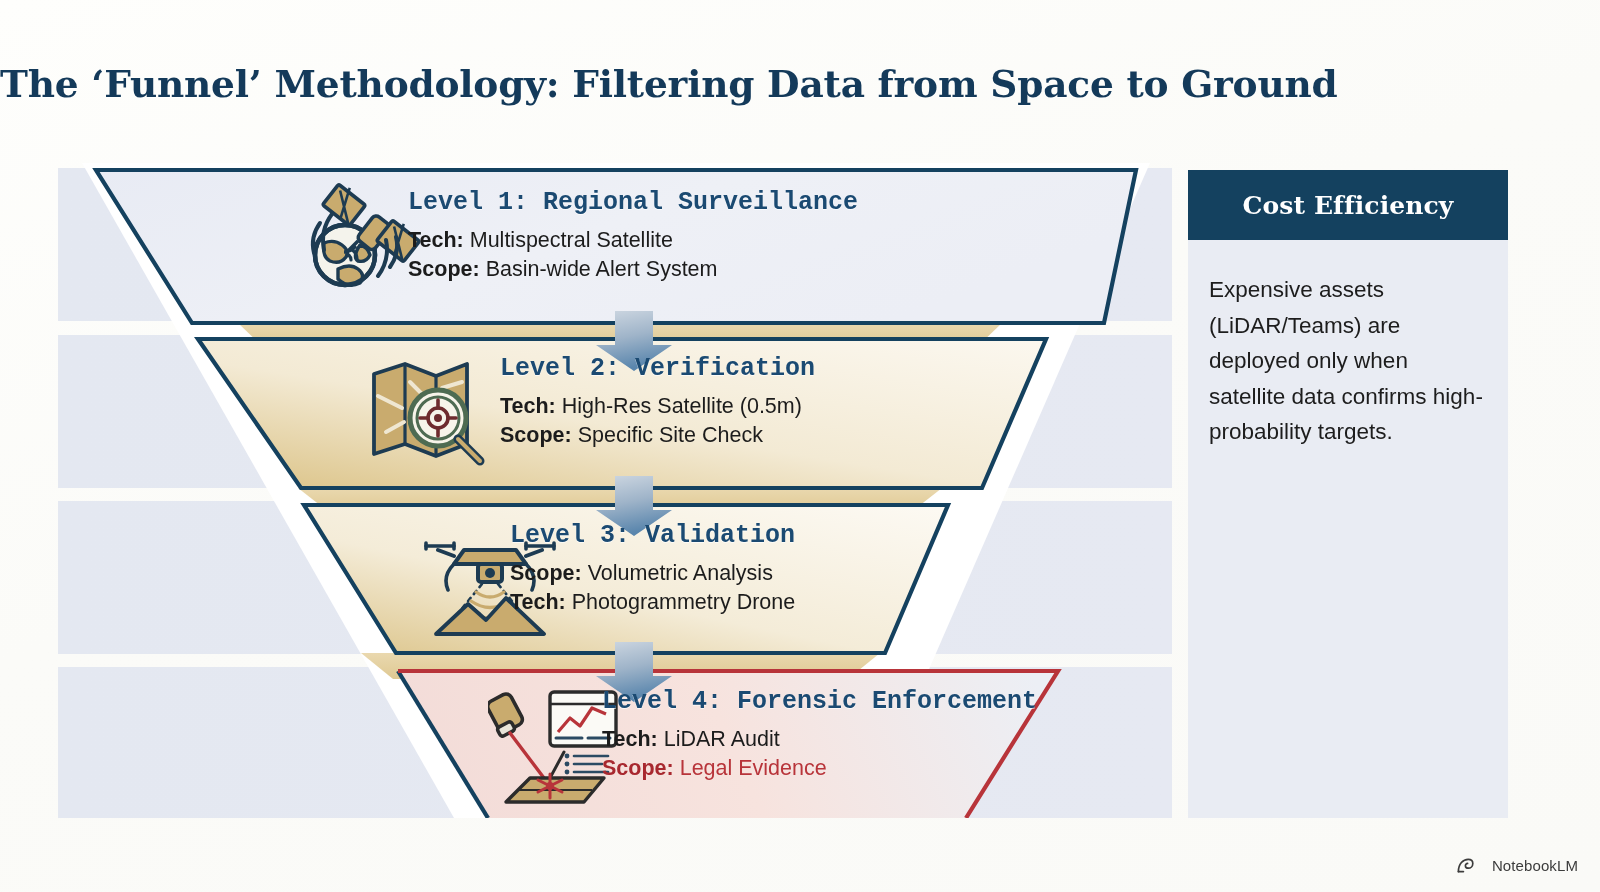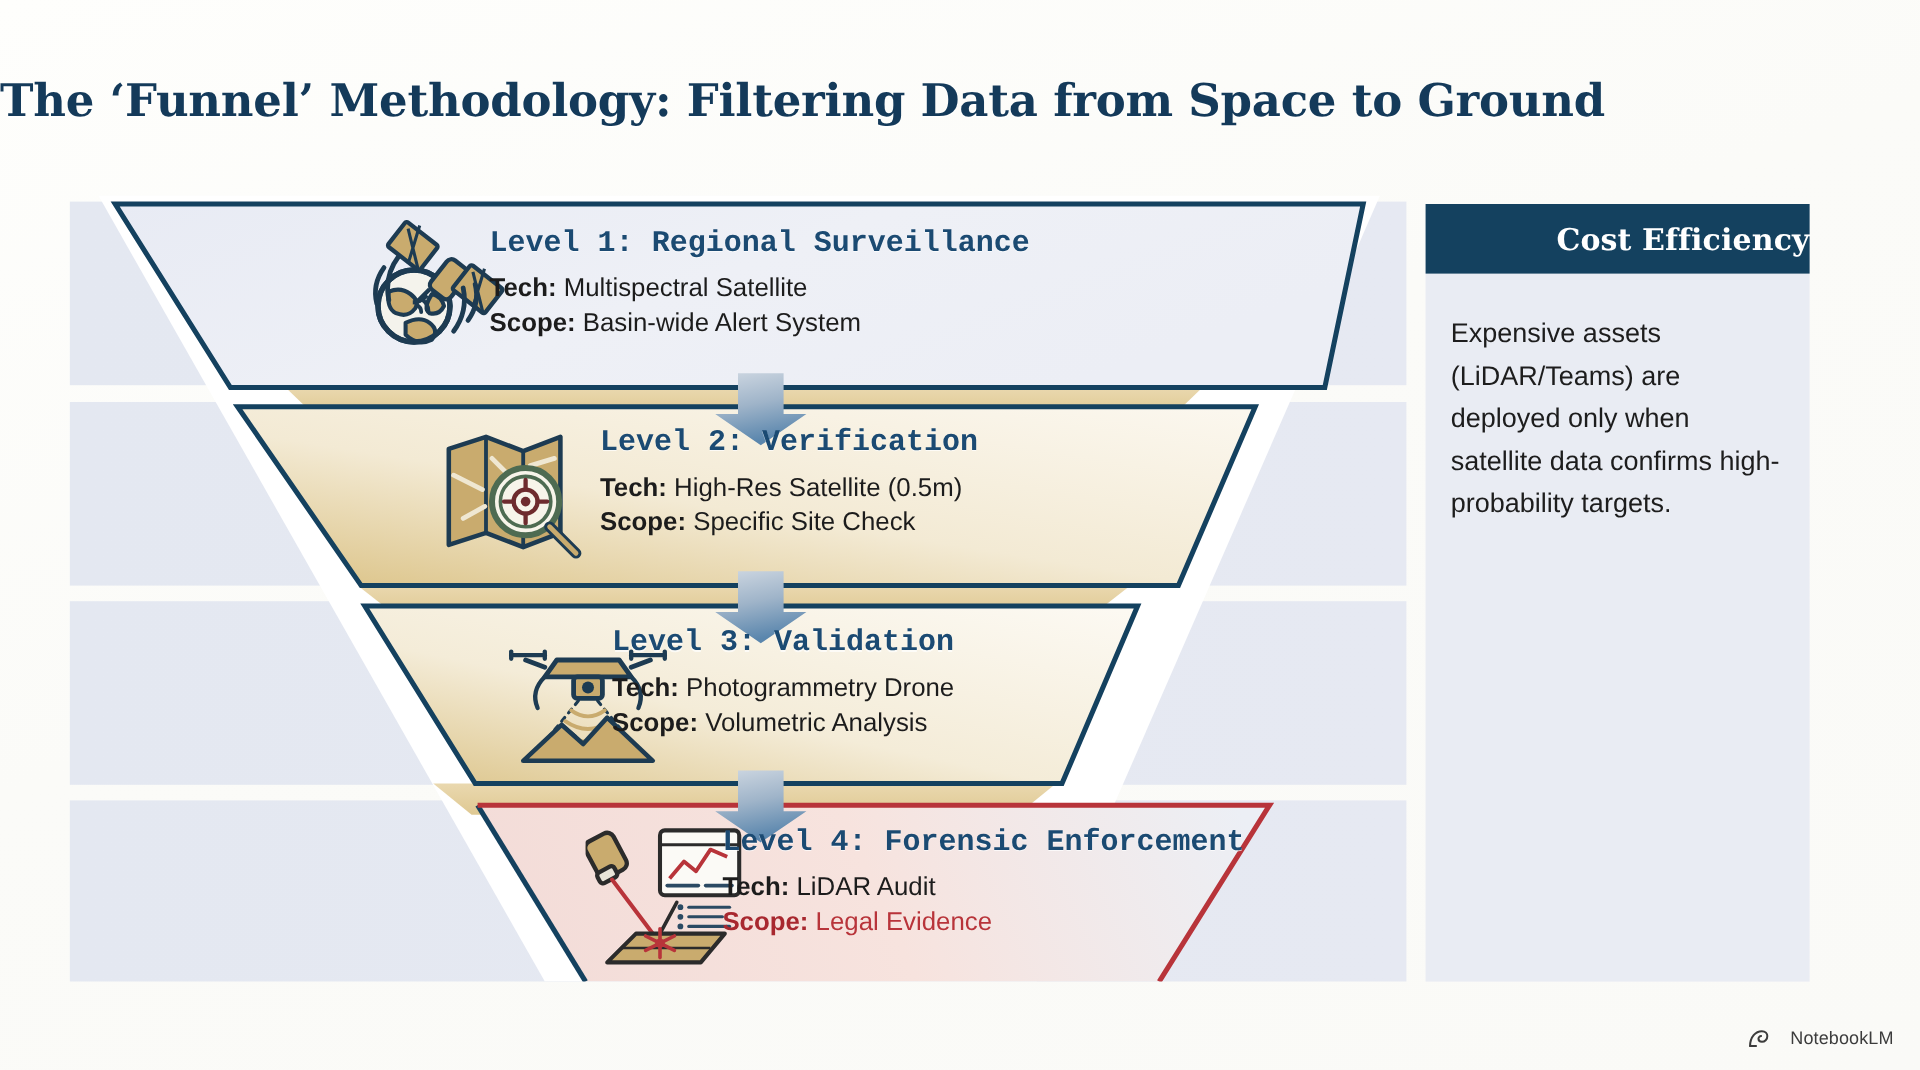--- a/index.html
+++ b/index.html
@@ -90,25 +90,25 @@
   
   .side-panel {
     position: absolute;
     left: 1188px;
     top: 170px;
     width: 320px;
     height: 648px;
     background: #e9ecf3;
   }
   .side-panel-header {
-    height: 58px;
+    height: 70px;
     background: #14415f;
     display: flex;
     align-items: center;
-    justify-content: flex-end;
+    justify-content: center;
   }
   .side-panel-header span {
     font-family: "DejaVu Serif", "Liberation Serif", serif;
     font-weight: bold;
     font-size: 25px;
     color: #ffffff;
     letter-spacing: 0.1px;
   }
   .side-panel-body {
     padding: 32px 22px 0 21px;
@@ -335,26 +335,26 @@
       <g stroke="#1d3b52" stroke-width="3.8" stroke-linejoin="round">
         <path d="M12 112 L44 82 L62 98 L82 76 L120 112 Z" fill="#c9ab6e"></path>
         <path d="M44 82 L56 92 M82 76 L94 88" fill="none" stroke-width="2.6"></path>
       </g>
     </svg>
   </div>
 
   <div class="level-text" id="lvl3">
     <div class="level-title">Level 3: Validation</div>
     <div class="level-row">
+      <b>Scope:</b> 
+      <span>Volumetric Analysis</span>
+    </div>
+    <div class="level-row">
       <b>Tech:</b> 
       <span>Photogrammetry Drone</span>
-    </div>
-    <div class="level-row">
-      <b>Scope:</b> 
-      <span>Volumetric Analysis</span>
     </div>
   </div>
 
   <div class="icon-box" id="icon4">
     <svg viewBox="0 0 132 120">
 
       <g stroke="#2b2b2b" stroke-width="3.6" stroke-linejoin="round">
         <rect x="4" y="10" width="26" height="34" rx="6" fill="#c9ab6e" transform="rotate(-28 17 27)"></rect>
         <rect x="10" y="38" width="16" height="10" rx="3" fill="#e8e4d8" transform="rotate(-28 18 43)"></rect>
       </g>

